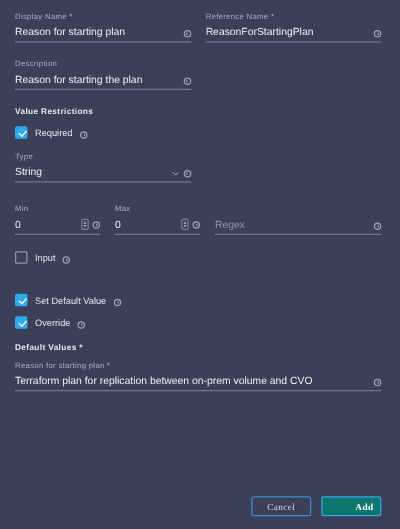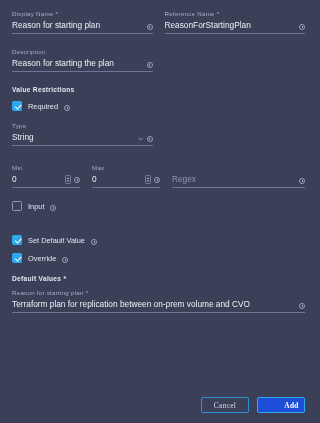--- a/index.html
+++ b/index.html
@@ -261,21 +261,21 @@
     display: flex;
     align-items: center;
     justify-content: center;
   }
   .btn-cancel {
     background: transparent;
     border: 1px solid #2f8fd0;
     color: #d7dbe8;
   }
   .btn-add {
-    background: #1d4ed8;
+    background: #0f766e;
     border: 1px solid #2fa8ec;
     color: #ffffff;
     font-weight: bold;
     padding-left: 21px;
   }
 </style>
 </head>
 <body>
 
 <div class="dialog">

